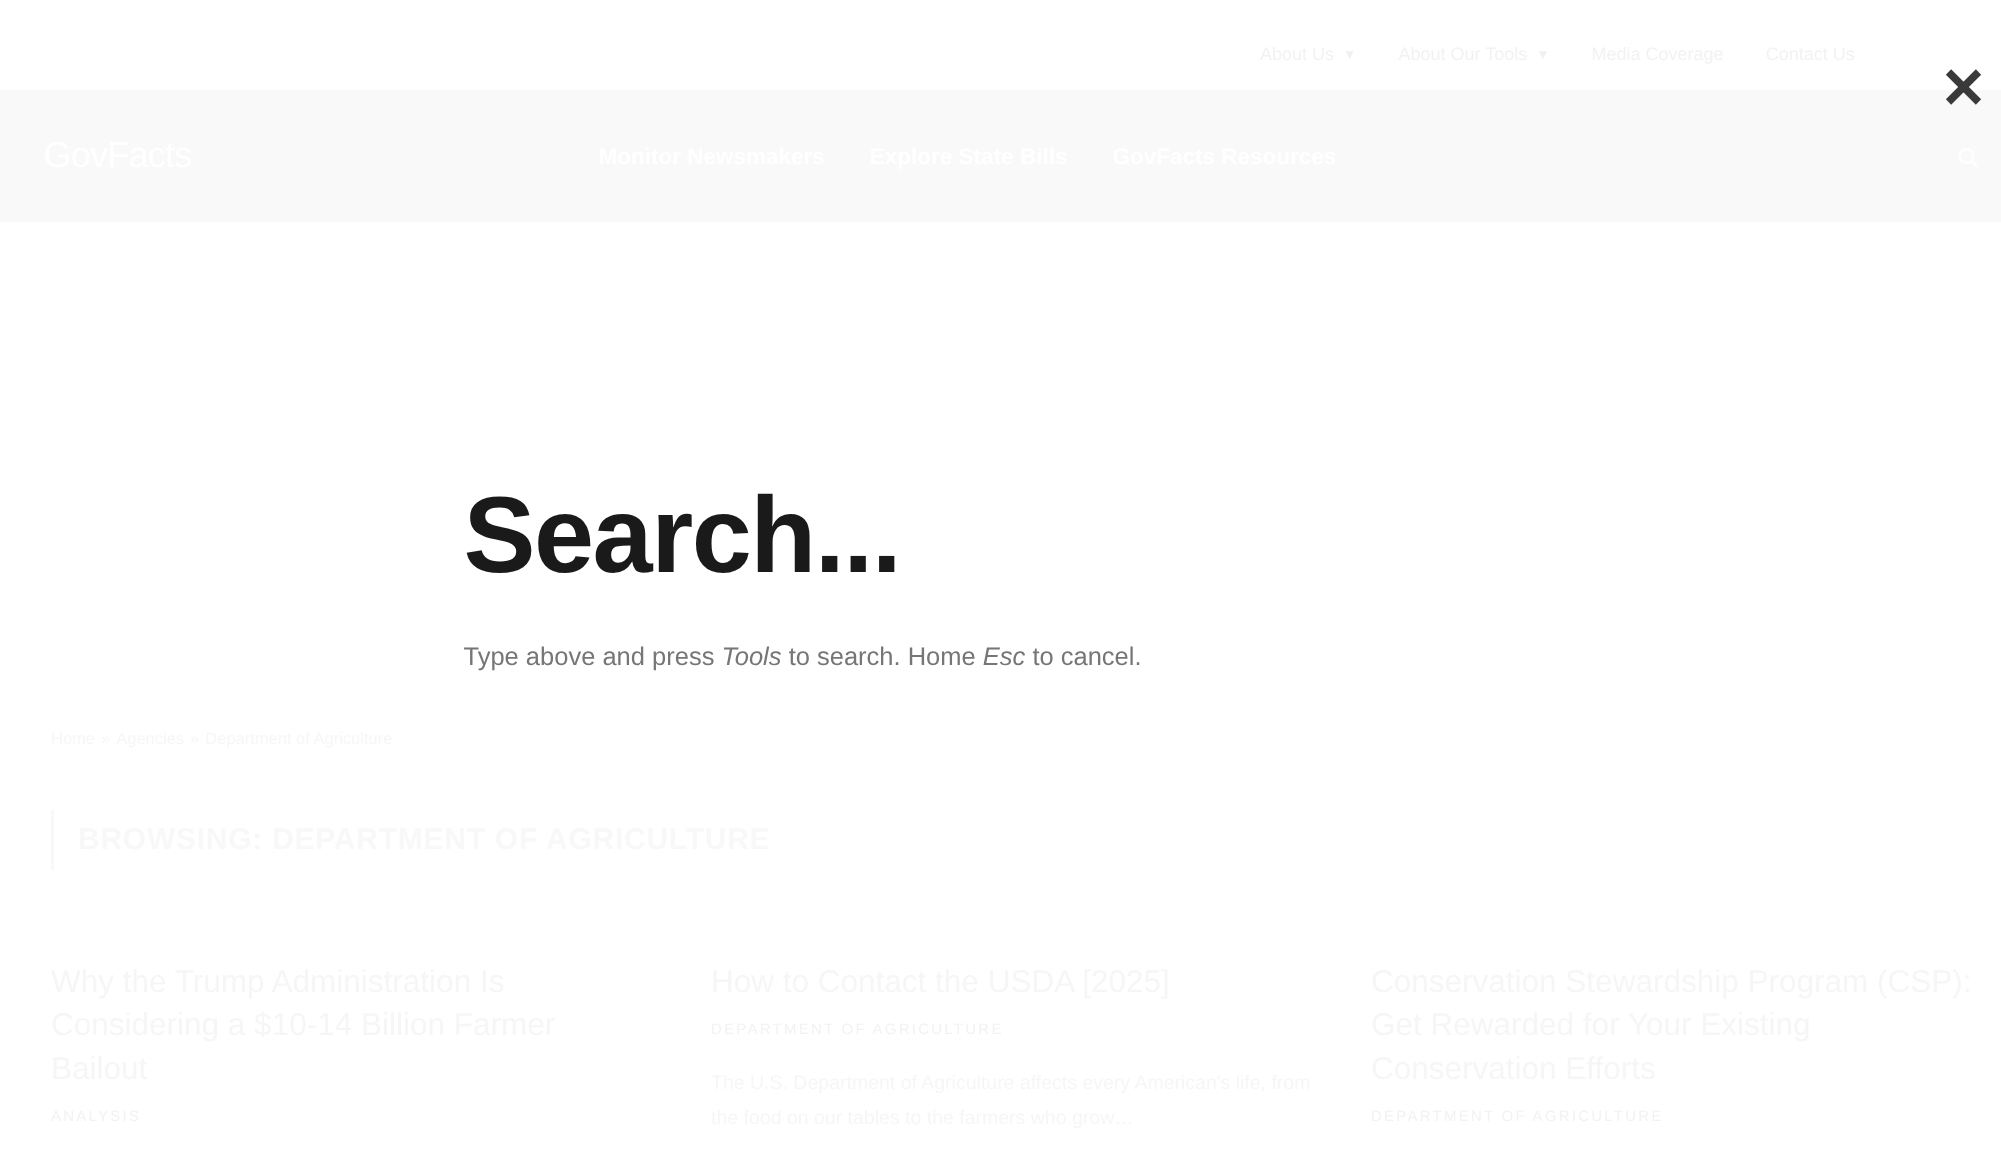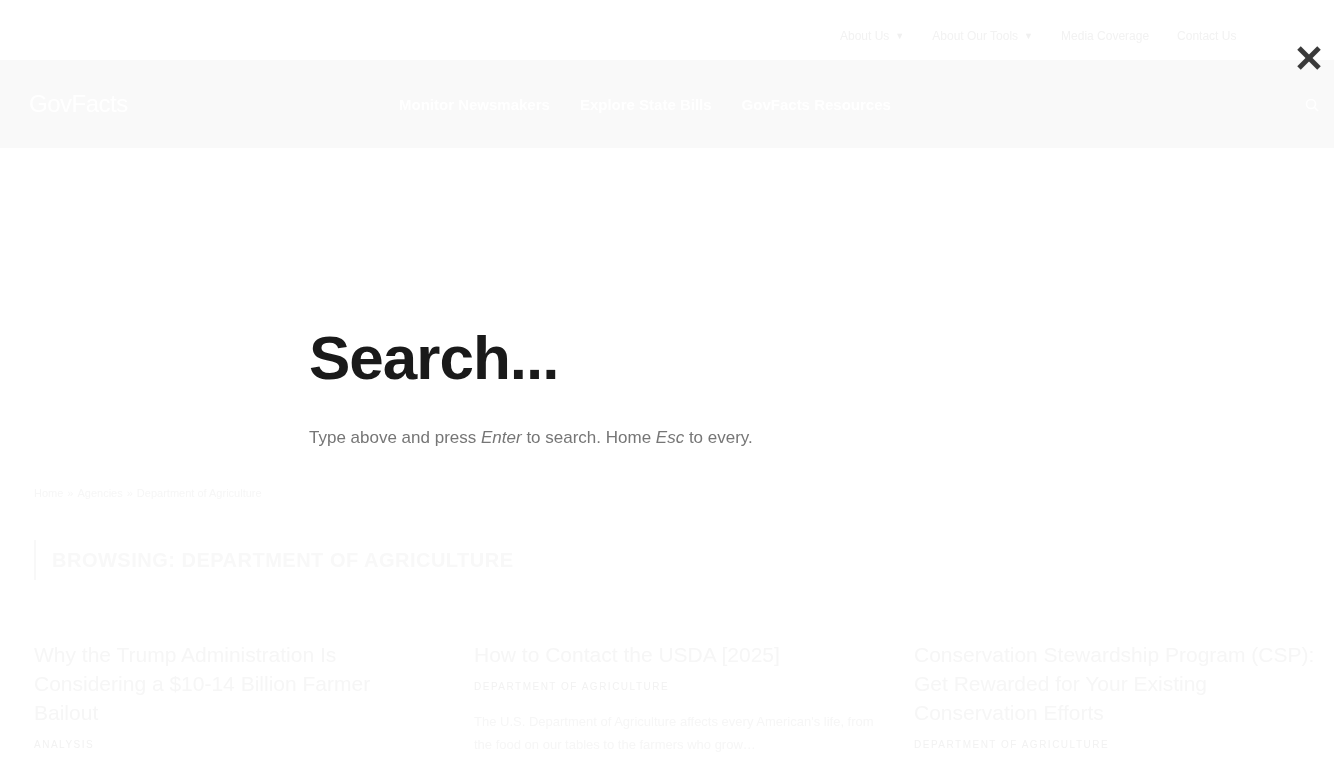--- a/index.html
+++ b/index.html
@@ -24,21 +24,21 @@
   .cards { position: absolute; top: 640px; left: 34px; right: 16px; display: flex; gap: 38px; }
   .card { width: 402px; }
   .card-title { font-size: 21px; line-height: 29px; color: #f6f6f6; }
   .card-cat { margin-top: 12px; font-size: 10px; letter-spacing: 1.5px; color: #f2f2f2; text-transform: uppercase; }
   .card-excerpt { margin-top: 18px; font-size: 13px; line-height: 23px; color: #f6f6f6; }
 
   
   .overlay { position: absolute; inset: 0; background: rgba(255,255,255,0.0); }
   .close-btn { position: absolute; top: 36px; left: 1286px; width: 46px; height: 44px; display: flex; align-items: center; justify-content: center; cursor: pointer; }
   .search-form { position: absolute; top: 171px; left: 39px; width: 1273px; height: 296px; }
-  .search-input { position: absolute; top: 141px; left: 270px; width: 732px; height: 90px; border: none; outline: none; background: transparent; font-family: "Liberation Sans", sans-serif; font-size: 62px; font-weight: bold; color: #1a1a1a; padding: 0; letter-spacing: -1px; }
+  .search-input { position: absolute; top: 141px; left: 270px; width: 732px; height: 90px; border: none; outline: none; background: transparent; font-family: "Liberation Sans", sans-serif; font-size: 72px; font-weight: bold; color: #1a1a1a; padding: 0; letter-spacing: -1px; }
   .search-input::placeholder { color: #1a1a1a; opacity: 1; }
   .search-hint { position: absolute; top: 257px; left: 270px; font-size: 17px; color: #767676; white-space: nowrap; }
   .search-hint em { font-style: italic; }
 </style>
 </head>
 <body>
 
 <div class="site">
   <div class="topbar">
     <nav class="topnav">
@@ -104,15 +104,15 @@
 <div class="overlay">
   <button class="close-btn" style="border:none;background:transparent;">
     <svg width="28" height="28" viewBox="0 0 28 28">
         <line x1="4" y1="4" x2="24" y2="24" stroke="#3a3a3a" stroke-width="5"></line>
         <line x1="24" y1="4" x2="4" y2="24" stroke="#3a3a3a" stroke-width="5"></line>
       </svg>
   </button>
 
   <form class="search-form">
     <input class="search-input" type="search" placeholder="Search..." style="">
-    <p class="search-hint"><span>Type above and press </span><em>Enter</em><span> to search. Home </span><em>Esc</em><span> to every.</span></p>
+    <p class="search-hint"><span>Type above and press </span><em>Tools</em><span> to search. Home </span><em>Esc</em><span> to cancel.</span></p>
   </form>
 </div>
 
 </body></html>

